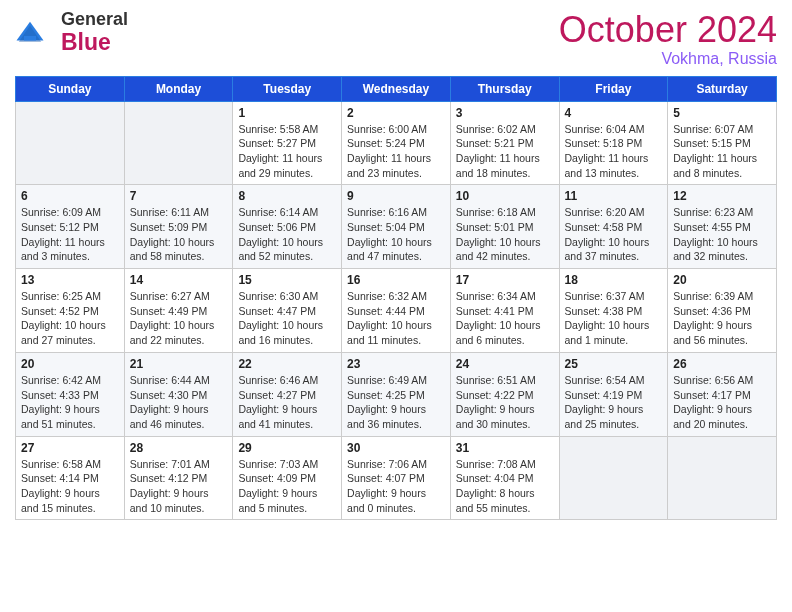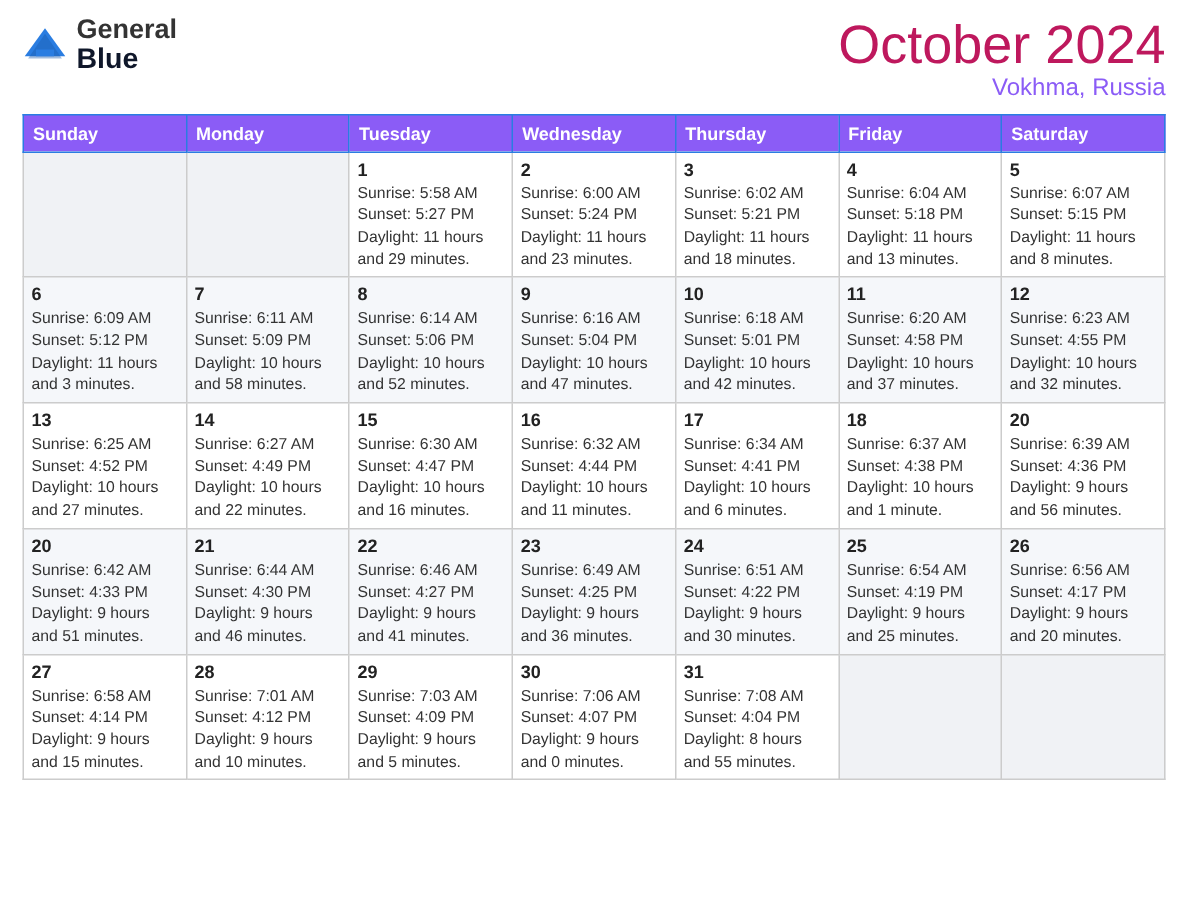--- a/index.html
+++ b/index.html
@@ -15,36 +15,36 @@
     }
     .header-row {
       display: flex;
       align-items: flex-start;
       justify-content: space-between;
       margin-bottom: 8px;
     }
     .logo {
       display: flex;
       align-items: center;
-      gap: 6px;
+      gap: 16px;
     }
     .logo-text {
       display: flex;
       flex-direction: column;
       line-height: 1.1;
     }
     .logo-general {
       font-size: 18px;
       font-weight: bold;
       color: #333;
     }
     .logo-blue {
-      font-size: 19px;
+      font-size: 23px;
       font-weight: bold;
-      color: #0f172a;
+      color: #be185d;
     }
     .logo-icon {
       width: 30px;
       height: 30px;
     }
     .title-block {
       text-align: right;
     }
     .month-title {
       font-size: 36px;
@@ -55,24 +55,24 @@
     .location {
       font-size: 16px;
       color: #8b5cf6;
     }
     .calendar {
       width: 100%;
       border-collapse: collapse;
       font-size: 11px;
     }
     .calendar th {
-      background: #8b5cf6;
+      background: #1d4ed8;
       color: #fff;
       padding: 5px 6px;
-      text-align: left;
+      text-align: center;
       font-size: 12px;
       font-weight: 600;
       border: 1px solid #2a7de1;
     }
     .calendar td {
       border: 1px solid #ccc;
       vertical-align: top;
       padding: 4px 5px;
       width: calc(100% / 7);
       min-height: 80px;

